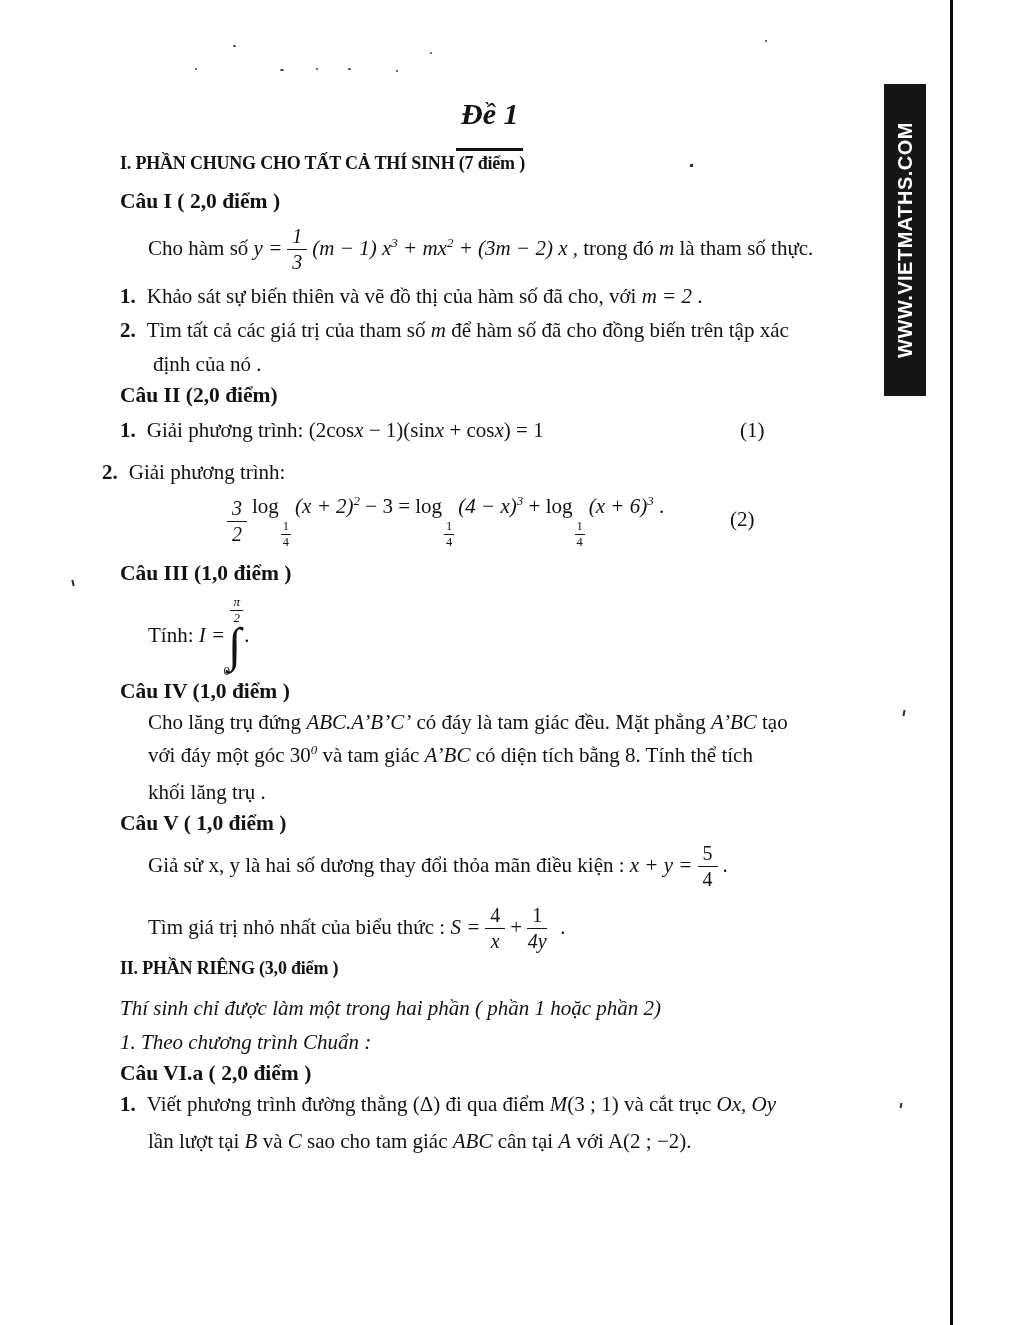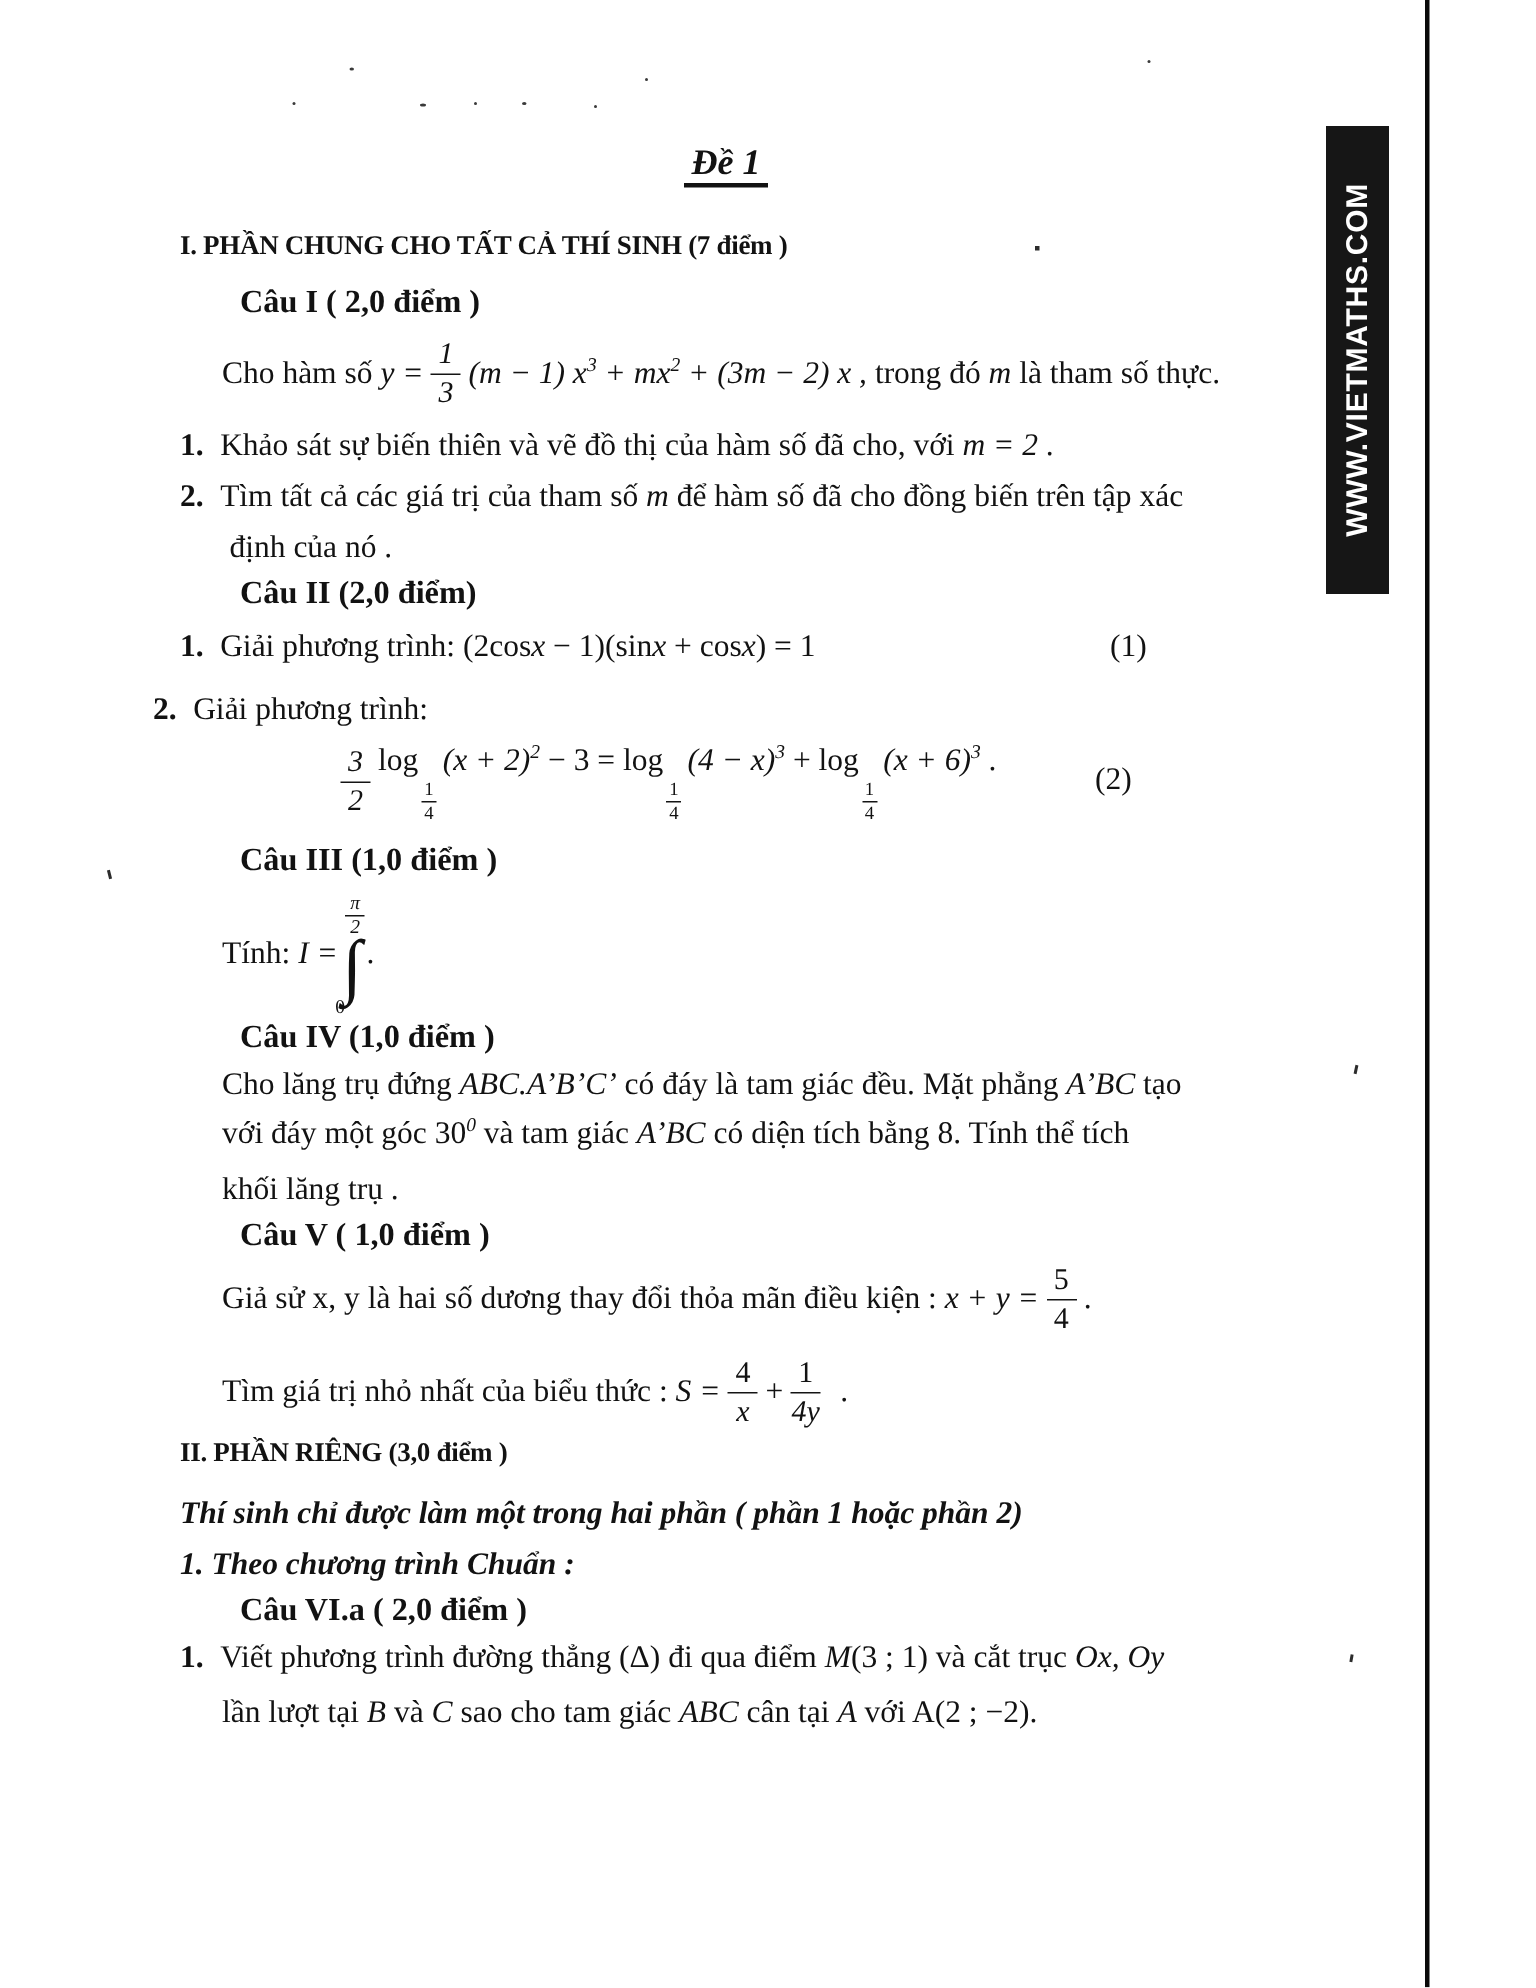--- a/index.html
+++ b/index.html
@@ -1,41 +1,41 @@
 <!DOCTYPE html>
 <html><head>
 <meta charset="utf-8">
 <style>
   html,body{margin:0;padding:0;background:#ffffff;}
   .page{position:relative;width:1024px;height:1325px;background:#ffffff;overflow:hidden;
         font-family:"Liberation Serif",serif;color:#121212;}
   .line{position:absolute;font-size:21px;white-space:nowrap;line-height:1.3;}
   .flexline{display:flex;align-items:center;}
   .h1{font-size:18px;font-weight:bold;letter-spacing:-0.2px;}
-  .h2{font-size:21.5px;font-weight:bold;margin-left:40px;}
-  .bi{font-weight:bold;font-style:italic;}
+  .h2{font-size:21.5px;font-weight:bold;}
+  .bi{font-weight:normal;font-style:italic;}
   .mi{font-style:italic;}
   .numlbl{font-weight:bold;margin-right:11px;}
   sup{font-size:13px;line-height:0;vertical-align:8px;font-style:italic;}
   .frac{display:inline-flex;flex-direction:column;align-items:center;vertical-align:middle;
         line-height:1.05;font-size:20px;margin:0 5px;}
   .frac .num{padding:0 5px 2px;border-bottom:1.6px solid #141414;}
   .frac .den{padding-top:2px;}
   .lsub{display:inline-flex;flex-direction:column;align-items:center;font-size:12.5px;
         line-height:1.15;vertical-align:-17px;margin:0 4px 0 2px;font-style:normal;}
   .lsub .n{border-bottom:1px solid #141414;padding:0 2px 1px;}
   .intgrp{display:inline-flex;flex-direction:column;align-items:center;line-height:1;margin:0 3px;}
   .itop{display:inline-flex;flex-direction:column;align-items:center;font-size:13px;
         line-height:1.1;font-style:italic;transform:translateX(2px);}
   .itop .n{border-bottom:1px solid #141414;padding:0 3px 1px;}
   .isym{font-size:48px;line-height:0.8;}
   .ibot{font-size:13px;transform:translateX(-8px);}
   .tag{position:absolute;font-size:21px;}
-  .title-text{font-size:24px;font-weight:bold;font-style:italic;border-bottom:3px solid #121212;
-        padding:0 5px 0;}
+  .title-text{font-size:30px;font-weight:bold;font-style:italic;border-bottom:3px solid #121212;
+        padding:0 5px 18px;}
   .banner{position:absolute;left:884px;top:84px;width:42px;height:312px;background:#161616;
         display:flex;align-items:center;justify-content:center;}
   .banner-text{writing-mode:vertical-rl;transform:rotate(180deg);color:#ffffff;
         font-family:"Liberation Sans",sans-serif;font-weight:bold;font-size:20px;
         letter-spacing:0.5px;white-space:nowrap;}
   .vrule{position:absolute;left:950px;top:0;width:3px;height:1325px;background:#0a0a0a;}
   .speck{position:absolute;background:#3a3a3a;border-radius:50%;}
   .mark{position:absolute;background:#2c2c2c;}
 </style>
 </head>

